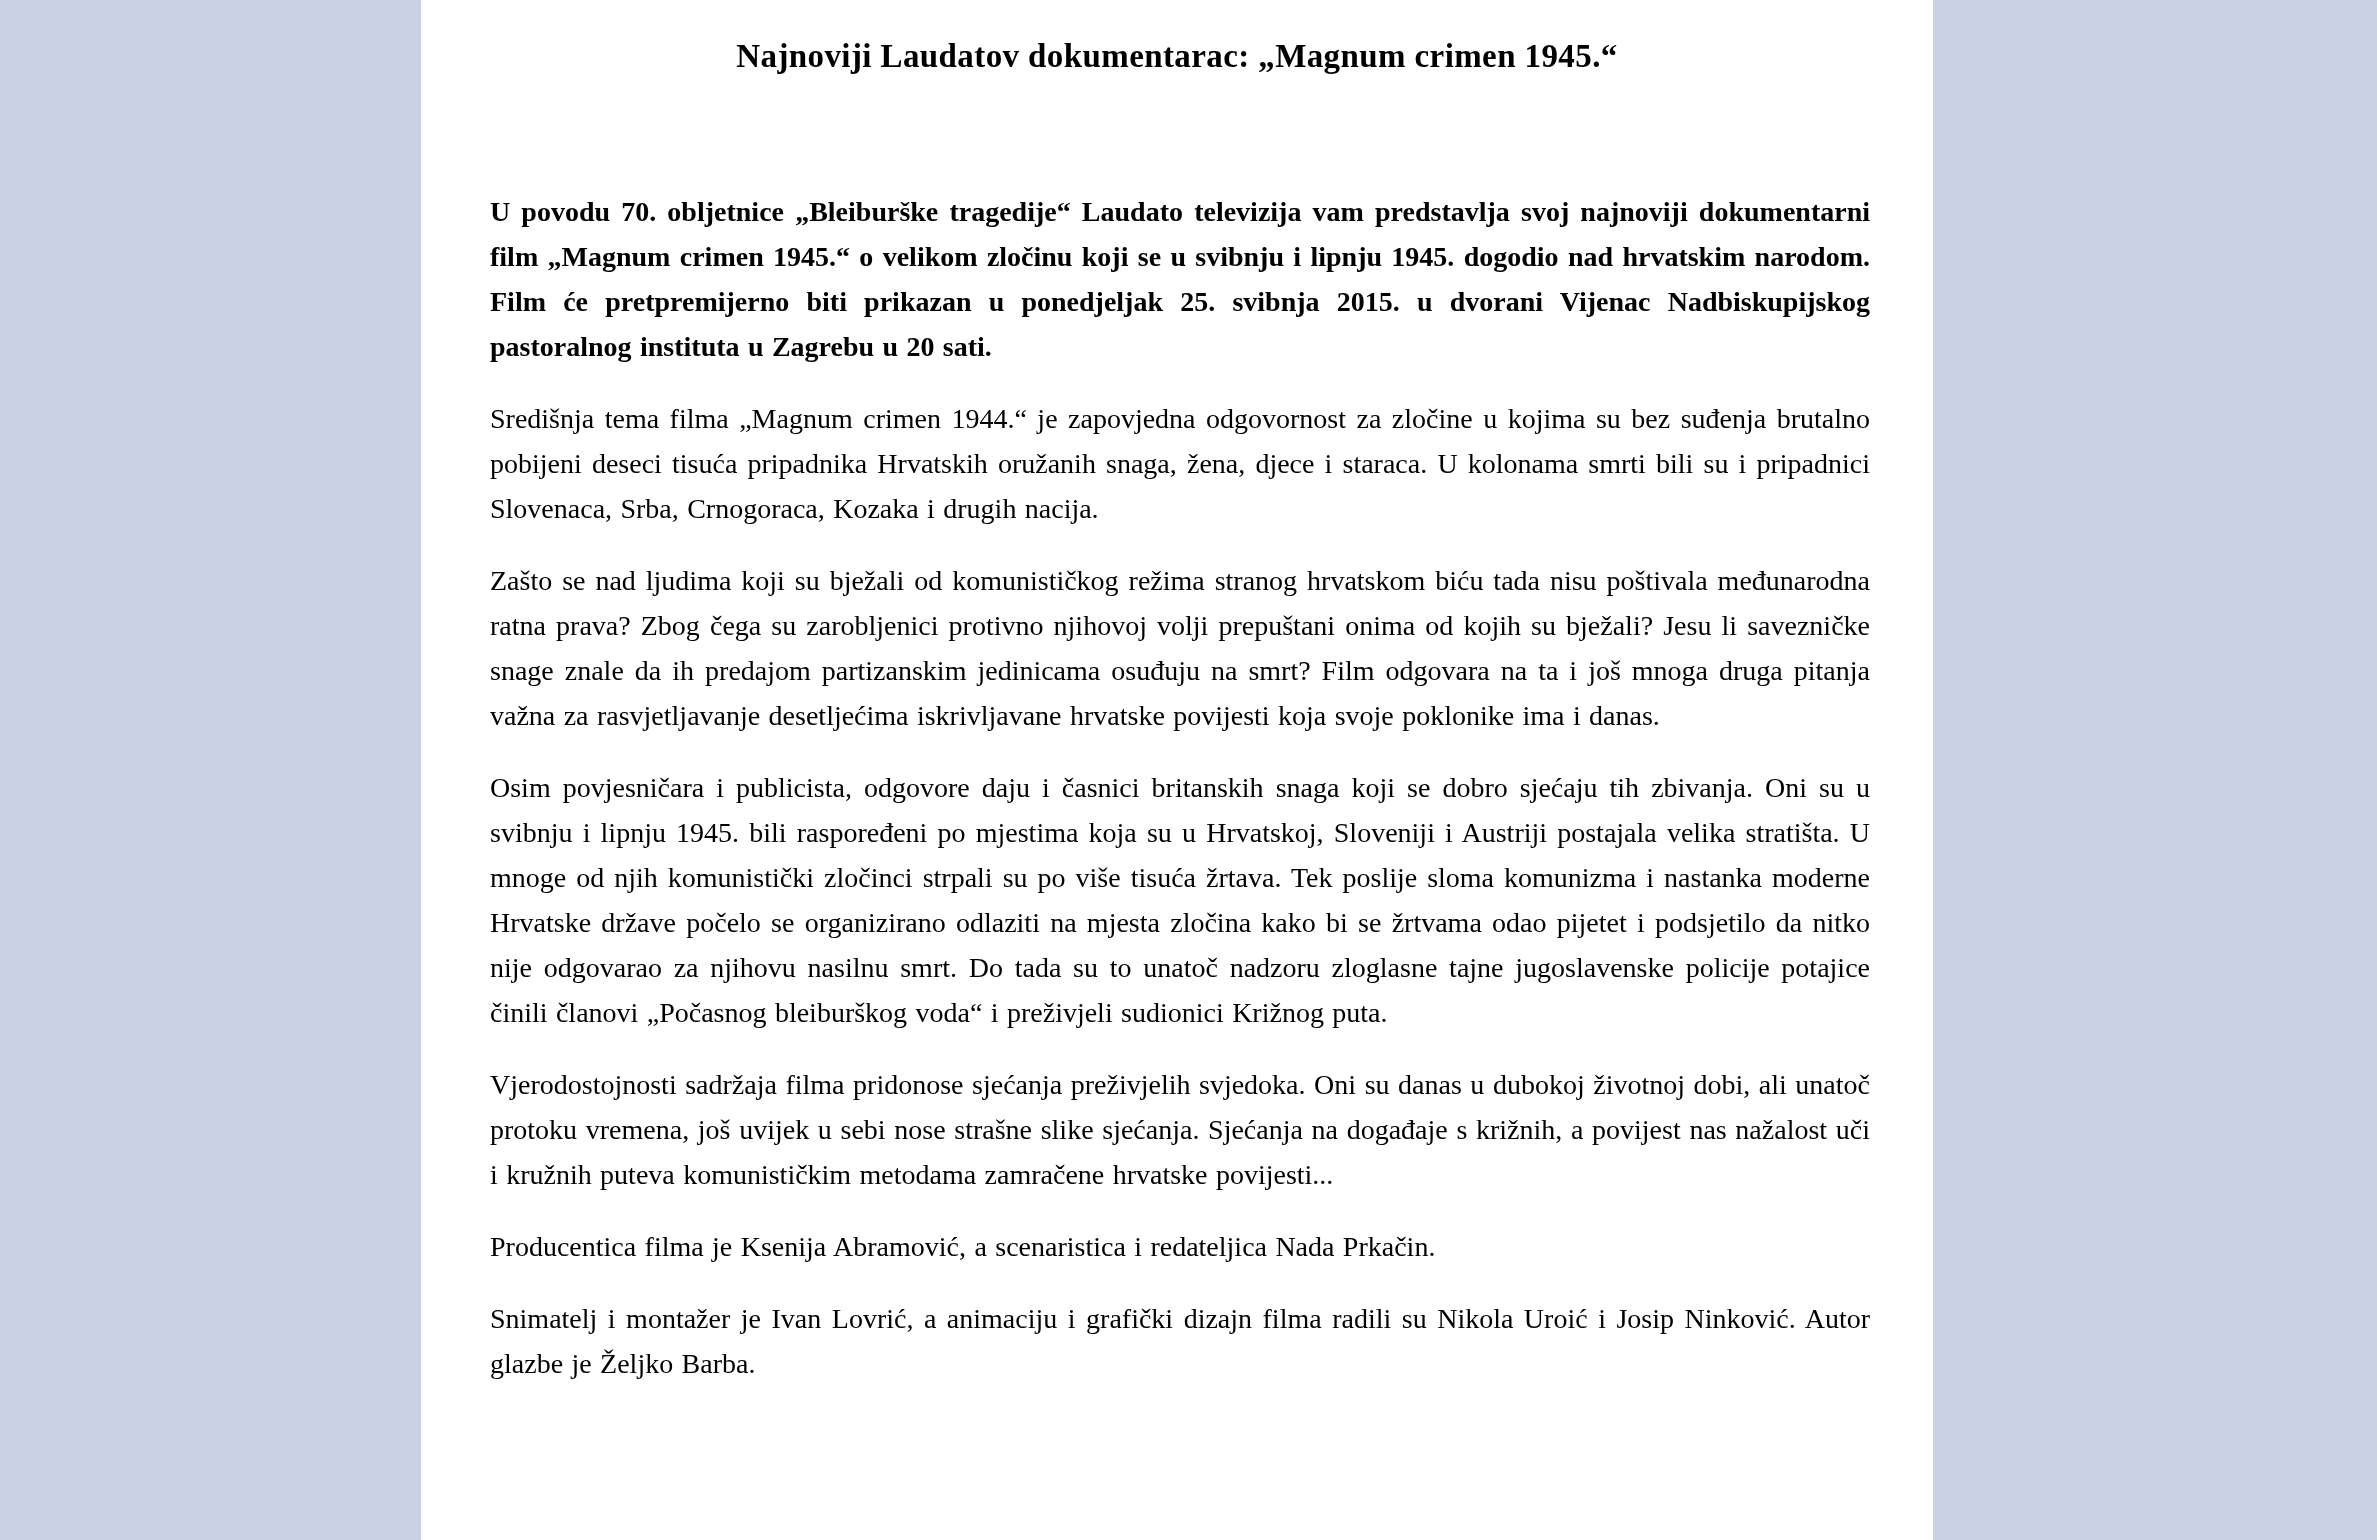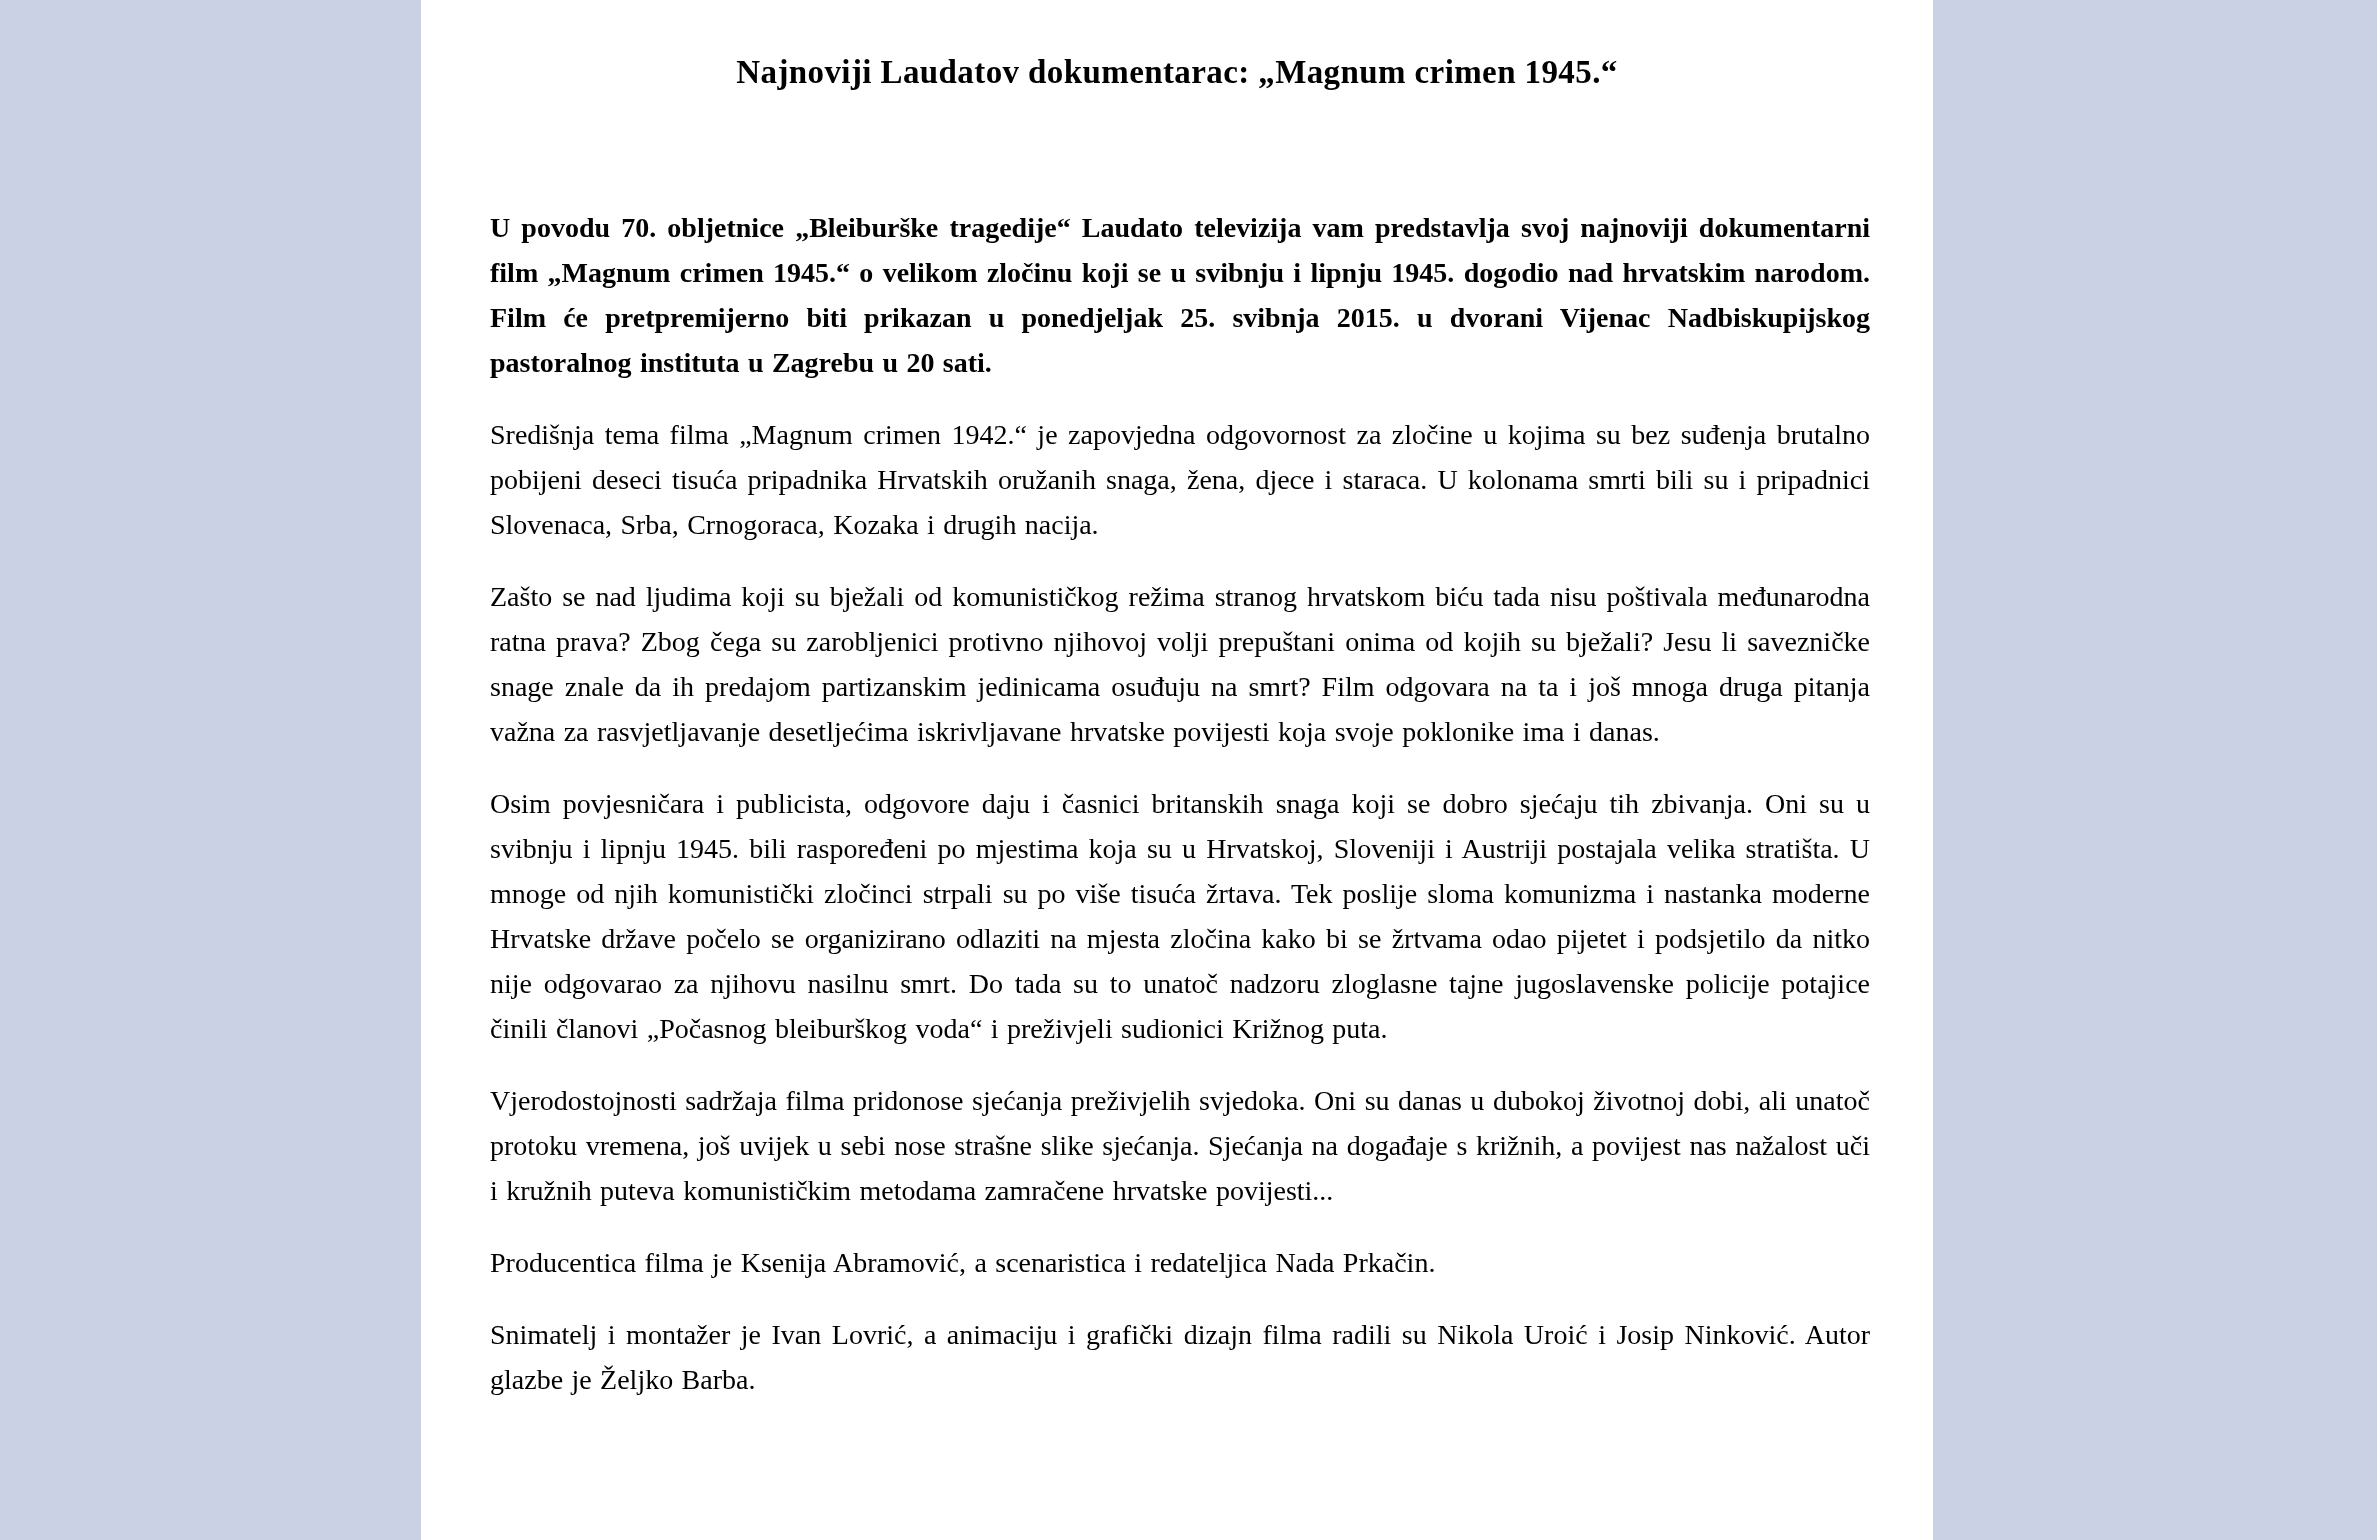--- a/index.html
+++ b/index.html
@@ -20,21 +20,21 @@
   }
   .paper {
     position: absolute;
     left: 421px;
     top: 0;
     width: 1512px;
     height: 1541px;
     background: #ffffff;
   }
   .doc-title {
-    margin: 16px;
+    margin: 0;
     padding-top: 38px;
     text-align: center;
     font-size: 33px;
     font-weight: bold;
     color: #000000;
     letter-spacing: 0.4px;
   }
   .article {
     padding: 0 63px 0 69px;
   }
@@ -56,21 +56,21 @@
   }
 </style>
 </head>
 <body style="background: rgb(203, 209, 228);">
 
 <div class="canvas">
   <div class="paper" style="background: rgb(255, 255, 255);">
     <h1 class="doc-title">Najnoviji Laudatov dokumentarac: „Magnum crimen 1945.“</h1>
     <div class="article">
       <p>U povodu 70. obljetnice „Bleiburške tragedije“ Laudato televizija vam predstavlja svoj najnoviji dokumentarni film „Magnum crimen 1945.“ o velikom zločinu koji se u svibnju i lipnju 1945. dogodio nad hrvatskim narodom. Film će pretpremijerno biti prikazan u ponedjeljak 25. svibnja 2015. u dvorani Vijenac Nadbiskupijskog pastoralnog instituta u Zagrebu u 20 sati.</p>
-      <p>Središnja tema filma „Magnum crimen 1942.“ je zapovjedna odgovornost za zločine u kojima su bez suđenja brutalno pobijeni deseci tisuća pripadnika Hrvatskih oružanih snaga, žena, djece i staraca. U kolonama smrti bili su i pripadnici Slovenaca, Srba, Crnogoraca, Kozaka i drugih nacija.</p>
+      <p>Središnja tema filma „Magnum crimen 1944.“ je zapovjedna odgovornost za zločine u kojima su bez suđenja brutalno pobijeni deseci tisuća pripadnika Hrvatskih oružanih snaga, žena, djece i staraca. U kolonama smrti bili su i pripadnici Slovenaca, Srba, Crnogoraca, Kozaka i drugih nacija.</p>
       <p>Zašto se nad ljudima koji su bježali od komunističkog režima stranog hrvatskom biću tada nisu poštivala međunarodna ratna prava? Zbog čega su zarobljenici protivno njihovoj volji prepuštani onima od kojih su bježali? Jesu li savezničke snage znale da ih predajom partizanskim jedinicama osuđuju na smrt? Film odgovara na ta i još mnoga druga pitanja važna za rasvjetljavanje desetljećima iskrivljavane hrvatske povijesti koja svoje poklonike ima i danas.</p>
       <p>Osim povjesničara i publicista, odgovore daju i časnici britanskih snaga koji se dobro sjećaju tih zbivanja. Oni su u svibnju i lipnju 1945. bili raspoređeni po mjestima koja su u Hrvatskoj, Sloveniji i Austriji postajala velika stratišta. U mnoge od njih komunistički zločinci strpali su po više tisuća žrtava. Tek poslije sloma komunizma i nastanka moderne Hrvatske države počelo se organizirano odlaziti na mjesta zločina kako bi se žrtvama odao pijetet i podsjetilo da nitko nije odgovarao za njihovu nasilnu smrt. Do tada su to unatoč nadzoru zloglasne tajne jugoslavenske policije potajice činili članovi „Počasnog bleiburškog voda“ i preživjeli sudionici Križnog puta.</p>
       <p>Vjerodostojnosti sadržaja filma pridonose sjećanja preživjelih svjedoka. Oni su danas u dubokoj životnoj dobi, ali unatoč protoku vremena, još uvijek u sebi nose strašne slike sjećanja. Sjećanja na događaje s križnih, a povijest nas nažalost uči i kružnih puteva komunističkim metodama zamračene hrvatske povijesti...</p>
       <p>Producentica filma je Ksenija Abramović, a scenaristica i redateljica Nada Prkačin.</p>
       <p>Snimatelj i montažer je Ivan Lovrić, a animaciju i grafički dizajn filma radili su Nikola Uroić i Josip Ninković. Autor glazbe je Željko Barba.</p>
     </div>
   </div>
 </div>
 
 

